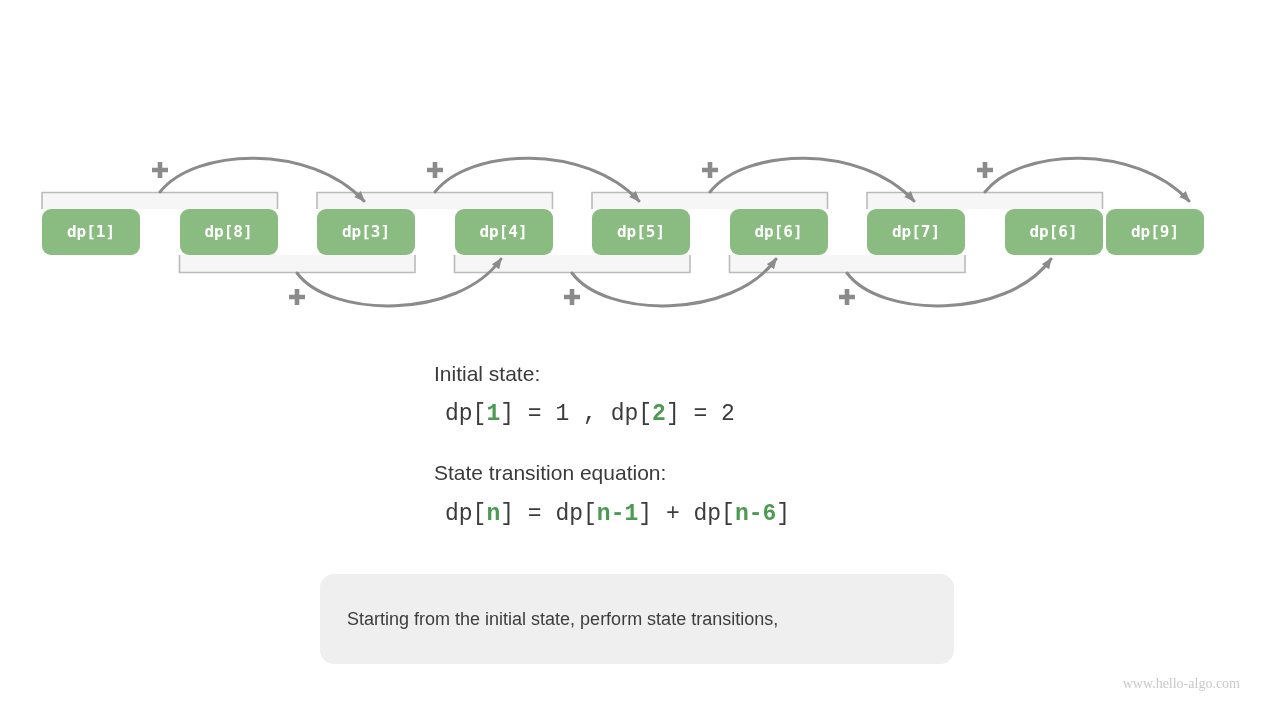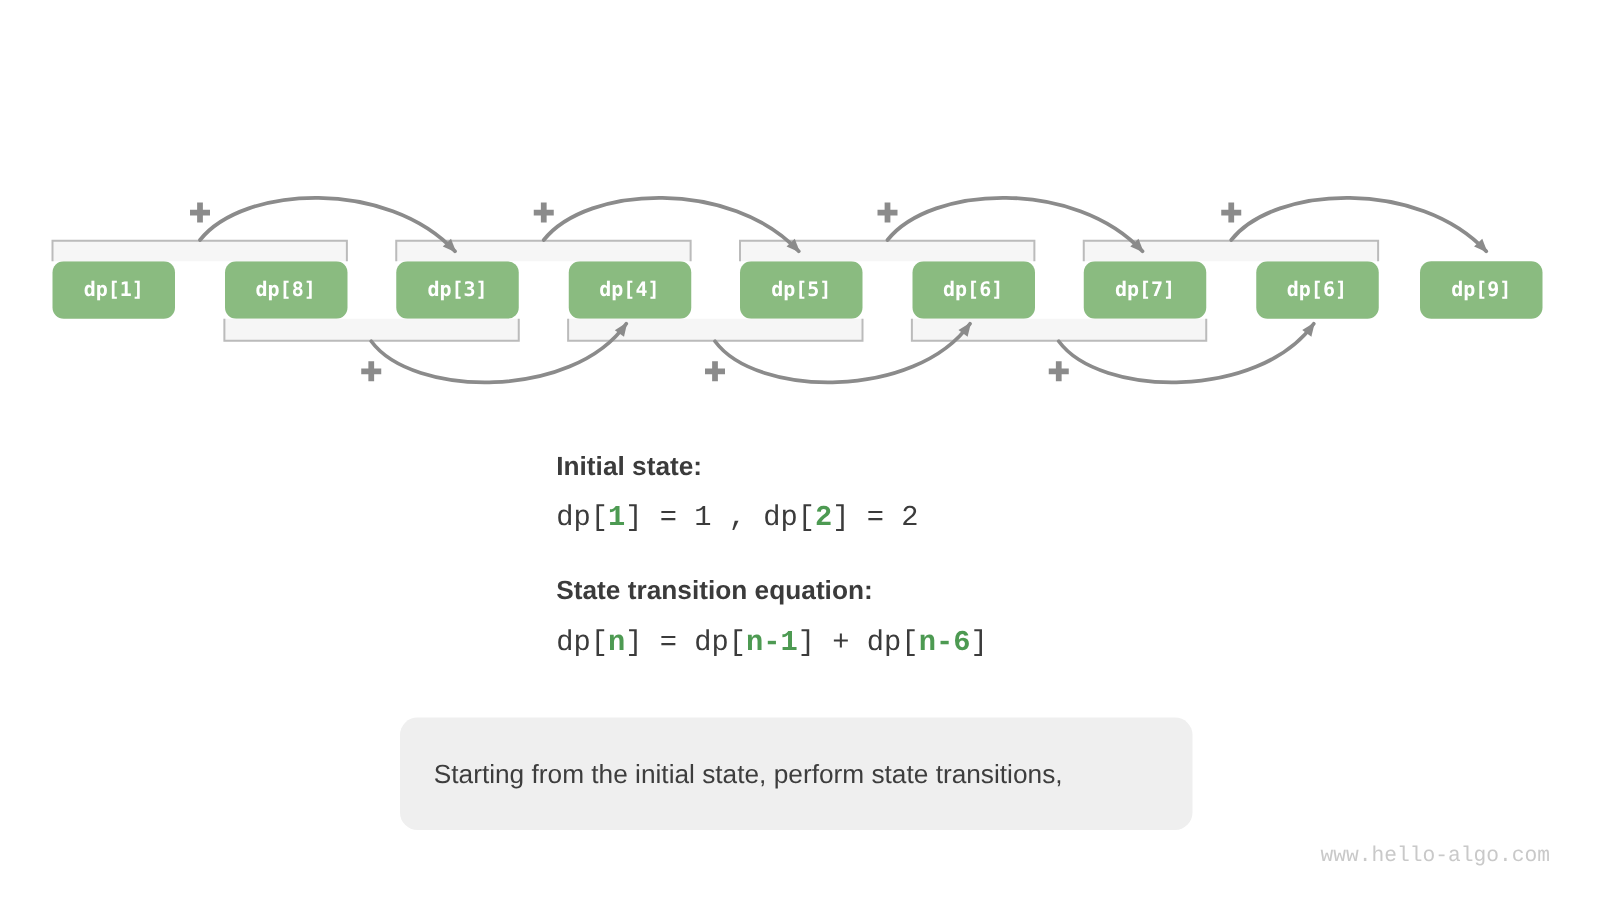--- a/index.html
+++ b/index.html
@@ -35,22 +35,22 @@
     background:var(--box_green,#8ABB80);
     border-radius:9px;
     color:var(--box_text,#ffffff);
     font-family:"DejaVu Sans Mono",monospace;
     font-size:16px;font-weight:bold;
     line-height:46px;text-align:center;
     z-index:1;
   }
   
   .heading{
-    position:absolute;left:445px;
-    font-size:21px;font-weight:bold;
+    position:absolute;left:434px;
+    font-size:21px;font-weight:normal;
     color:var(--heading_text,#3B3B3B);
     white-space:pre;
   }
   .formula{
     position:absolute;left:445px;
     font-family:Liberation Mono, monospace;
     font-size:23px;
     color:var(--heading_text,#3B3B3B);
     white-space:pre;
   }
@@ -61,29 +61,29 @@
   
   #note-box{
     position:absolute;left:320px;top:574px;
     width:634px;height:90px;
     background:var(--note_bg,#EFEFEF);
     border-radius:14px;
     display:flex;flex-direction:column;justify-content:center;
     padding-left:27px;box-sizing:border-box;
   }
   #note-box .note-line{
-    font-size:21px;line-height:29px;
+    font-size:18px;line-height:29px;
     color:var(--note_text,#3D3D3D);
     white-space:pre;
   }
   
   #watermark{
     position:absolute;right:40px;top:676px;
-    font-family:Liberation Mono, monospace;
-    font-size:17px;
+    font-family:Liberation Serif, serif;
+    font-size:14px;
     color:var(--watermark_gray,#C9C9C9);
     white-space:pre;
   }
 </style>
 </head>
 <body>
 
 <div id="canvas">
 
   <div>
@@ -124,21 +124,21 @@
     </svg>
 
     <div class="dpbox" style="left:42px">dp[1]</div>
     <div class="dpbox" style="left:179.5px">dp[8]</div>
     <div class="dpbox" style="left:317px">dp[3]</div>
     <div class="dpbox" style="left:454.5px">dp[4]</div>
     <div class="dpbox" style="left:592px">dp[5]</div>
     <div class="dpbox" style="left:729.5px">dp[6]</div>
     <div class="dpbox" style="left:867px">dp[7]</div>
     <div class="dpbox" style="left:1004.5px">dp[6]</div>
-    <div class="dpbox" style="left:1136px">dp[9]</div>
+    <div class="dpbox" style="left:1106px">dp[9]</div>
   </div>
 
   <div class="heading" style="top:362px">Initial state:</div>
 
   <div class="formula" style="top:401px"><span class="fp">dp[</span><span class="fpg">1</span><span class="fp">] = 1 , dp[</span><span class="fpg">2</span><span class="fp">] = 2</span></div>
 
   <div class="heading" style="top:461px">State transition equation:</div>
 
   <div class="formula" style="top:501px"><span class="fp">dp[</span><span class="fpg">n</span><span class="fp">] = dp[</span><span class="fpg">n-1</span><span class="fp">] + dp[</span><span class="fpg">n-6</span><span class="fp">]</span></div>
 

